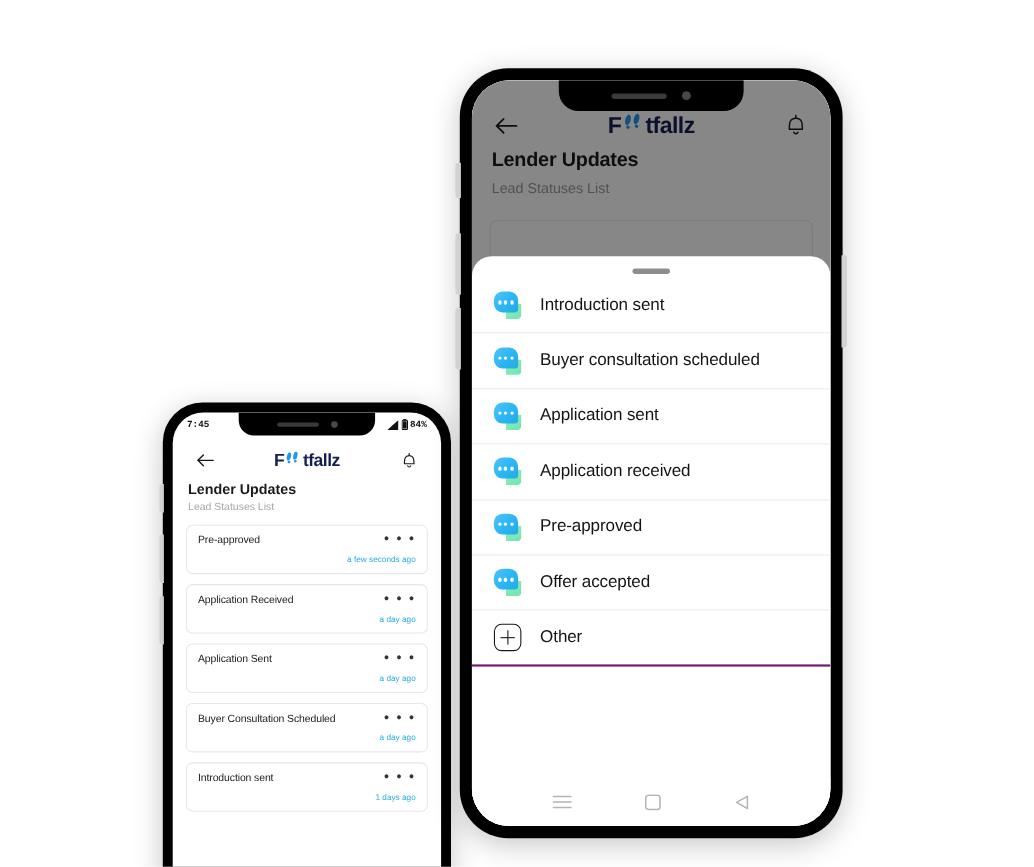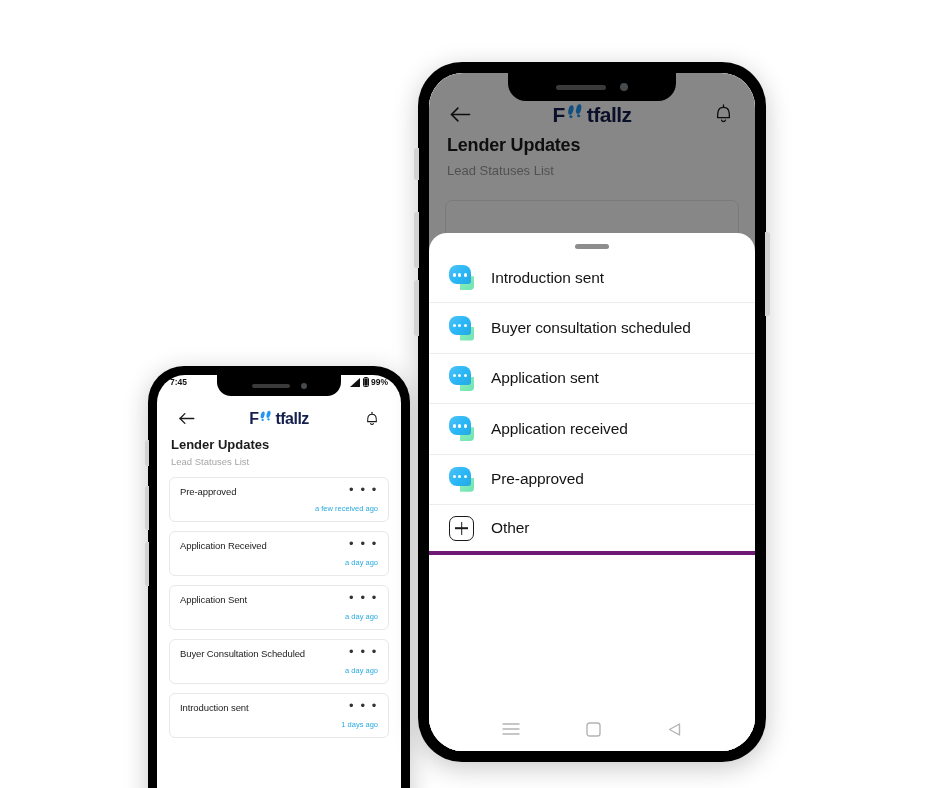--- a/index.html
+++ b/index.html
@@ -78,21 +78,21 @@
     display: flex; flex-direction: column;
   }
   .grabber { width: 34px; height: 5px; background: #8d8d8d; border-radius: 3px;
              margin: 11px auto 4px auto; }
   .sheet-list { flex: 1 1 auto; padding: 0 0 0 0; }
   .sheet-row {
     display: flex; align-items: center; gap: 17px;
     height: 50.4px; padding: 0 24px 0 20px;
     border-bottom: 1px solid #ececec;
   }
-  .sheet-row:last-child { border-bottom: 4px solid #701a75; }
+  .sheet-row:last-child { border-bottom: 2px solid #701a75; }
   .sheet-label { font-size: 15.5px; color: #141414; letter-spacing: -0.1px; }
 
   
   .bubble { position: relative; width: 25px; height: 25px; flex: 0 0 25px; }
   .bubble .tail {
     position: absolute; right: 0px; bottom: 0px; width: 14px; height: 14px;
     background: linear-gradient(135deg,#8ef0b4 0%,#6fe3b6 100%);
     border-radius: 3px 0 4px 0;
     transform: rotate(0deg);
     clip-path: polygon(0 0, 100% 0, 100% 100%, 0 100%);
@@ -127,23 +127,23 @@
   #phone-small .body { border-radius: 36px; }
   #phone-small .screen { left: 9px; top: 9px; width: 244px; height: 462px; border-radius: 28px; }
   #phone-small .notch { width: 124px; height: 21px; border-radius: 0 0 14px 14px; }
   #phone-small .notch .speaker { width: 38px; height: 4px; margin-right: 11px; }
   #phone-small .notch .cam { width: 6px; height: 6px; }
   #phone-small .sb-l1 { left: -3px; top: 74px;  width: 4px; height: 26px; border-radius: 3px 0 0 3px; }
   #phone-small .sb-l2 { left: -3px; top: 120px; width: 4px; height: 44px; border-radius: 3px 0 0 3px; }
   #phone-small .sb-l3 { left: -3px; top: 176px; width: 4px; height: 44px; border-radius: 3px 0 0 3px; }
 
   .statusbar {
-    display: flex; align-items: flex-start; justify-content: space-between;
+    display: flex; align-items: center; justify-content: space-between;
     height: 20px; padding: 2px 13px 0 13px; font-size: 8.5px;
-    color: #111; font-weight: bold;
+    color: #111; font-weight: bold; font-family: Liberation Mono, monospace;
   }
   .sb-right { display: flex; align-items: center; gap: 2px; }
   .sb-right .pct { font-size: 8.5px; font-weight: bold; }
   .appbar-sm {
     display: flex; align-items: center; justify-content: space-between;
     padding: 9px 16px 0 16px; height: 38px;
   }
   .logo-sm .lw { font-size: 16px; }
   .page-head-sm { padding: 4px 14px 0 14px; }
   .page-title-sm { font-size: 13px; font-weight: bold; color: #1b1b1b; }
@@ -180,21 +180,21 @@
         <span>7:45</span>
         <span class="sb-right">
           <svg width="11" height="9" viewBox="0 0 11 9">
             <polygon points="0,9 10,9 10,0" fill="#111"></polygon>
           </svg>
           <svg width="6" height="10" viewBox="0 0 6 10">
             <rect x="0.5" y="1" width="5" height="8.5" rx="1" fill="none" stroke="#111" stroke-width="1"></rect>
             <rect x="1.6" y="0" width="2.8" height="1.2" fill="#111"></rect>
             <rect x="1.3" y="2" width="3.4" height="6.6" fill="#111"></rect>
           </svg>
-          <span class="pct">99%</span>
+          <span class="pct">84%</span>
         </span>
       </div>
 
       <div class="appbar-sm">
         <span class="icon-btn">
           <svg width="17" height="13" viewBox="0 0 20 16" fill="none" stroke="#1a1a1a" stroke-width="1.6" stroke-linecap="round" stroke-linejoin="round">
             <path d="M19 8 H2"></path>
               <path d="M8 2 L2 8 L8 14"></path>
           </svg>
         </span>
@@ -223,21 +223,21 @@
         <div class="page-title-sm">Lender Updates</div>
         <div class="page-sub-sm">Lead Statuses List</div>
       </div>
 
       <div class="card-list" id="small-cards">
           <div class="status-card">
             <div class="sc-top">
               <span class="sc-name">Pre-approved</span>
               <span class="sc-dots">• • •</span>
             </div>
-            <div class="sc-time">a few received ago</div>
+            <div class="sc-time">a few seconds ago</div>
           </div>
           <div class="status-card">
             <div class="sc-top">
               <span class="sc-name">Application Received</span>
               <span class="sc-dots">• • •</span>
             </div>
             <div class="sc-time">a day ago</div>
           </div>
           <div class="status-card">
             <div class="sc-top">
@@ -370,20 +370,32 @@
                   <span class="head"></span>
                   <span class="dots">
                     <i></i>
                     <i></i>
                     <i></i>
                   </span>
                 </span>
                 <span class="sheet-label">Pre-approved</span>
               </div>
               <div class="sheet-row">
+                <span class="bubble">
+                  <span class="tail"></span>
+                  <span class="head"></span>
+                  <span class="dots">
+                    <i></i>
+                    <i></i>
+                    <i></i>
+                  </span>
+                </span>
+                <span class="sheet-label">Offer accepted</span>
+              </div>
+              <div class="sheet-row">
                 <span class="plus-box"></span>
                 <span class="sheet-label">Other</span>
               </div>
             </div>
           <div class="navbar-android">
             <span class="nav-ic">
               <svg width="18" height="14" viewBox="0 0 18 14" stroke="#b4b4b4" stroke-width="1.4" stroke-linecap="round">
                 <path d="M1 2 H17"></path>
                   <path d="M1 7 H17"></path>
                   <path d="M1 12 H17"></path>

